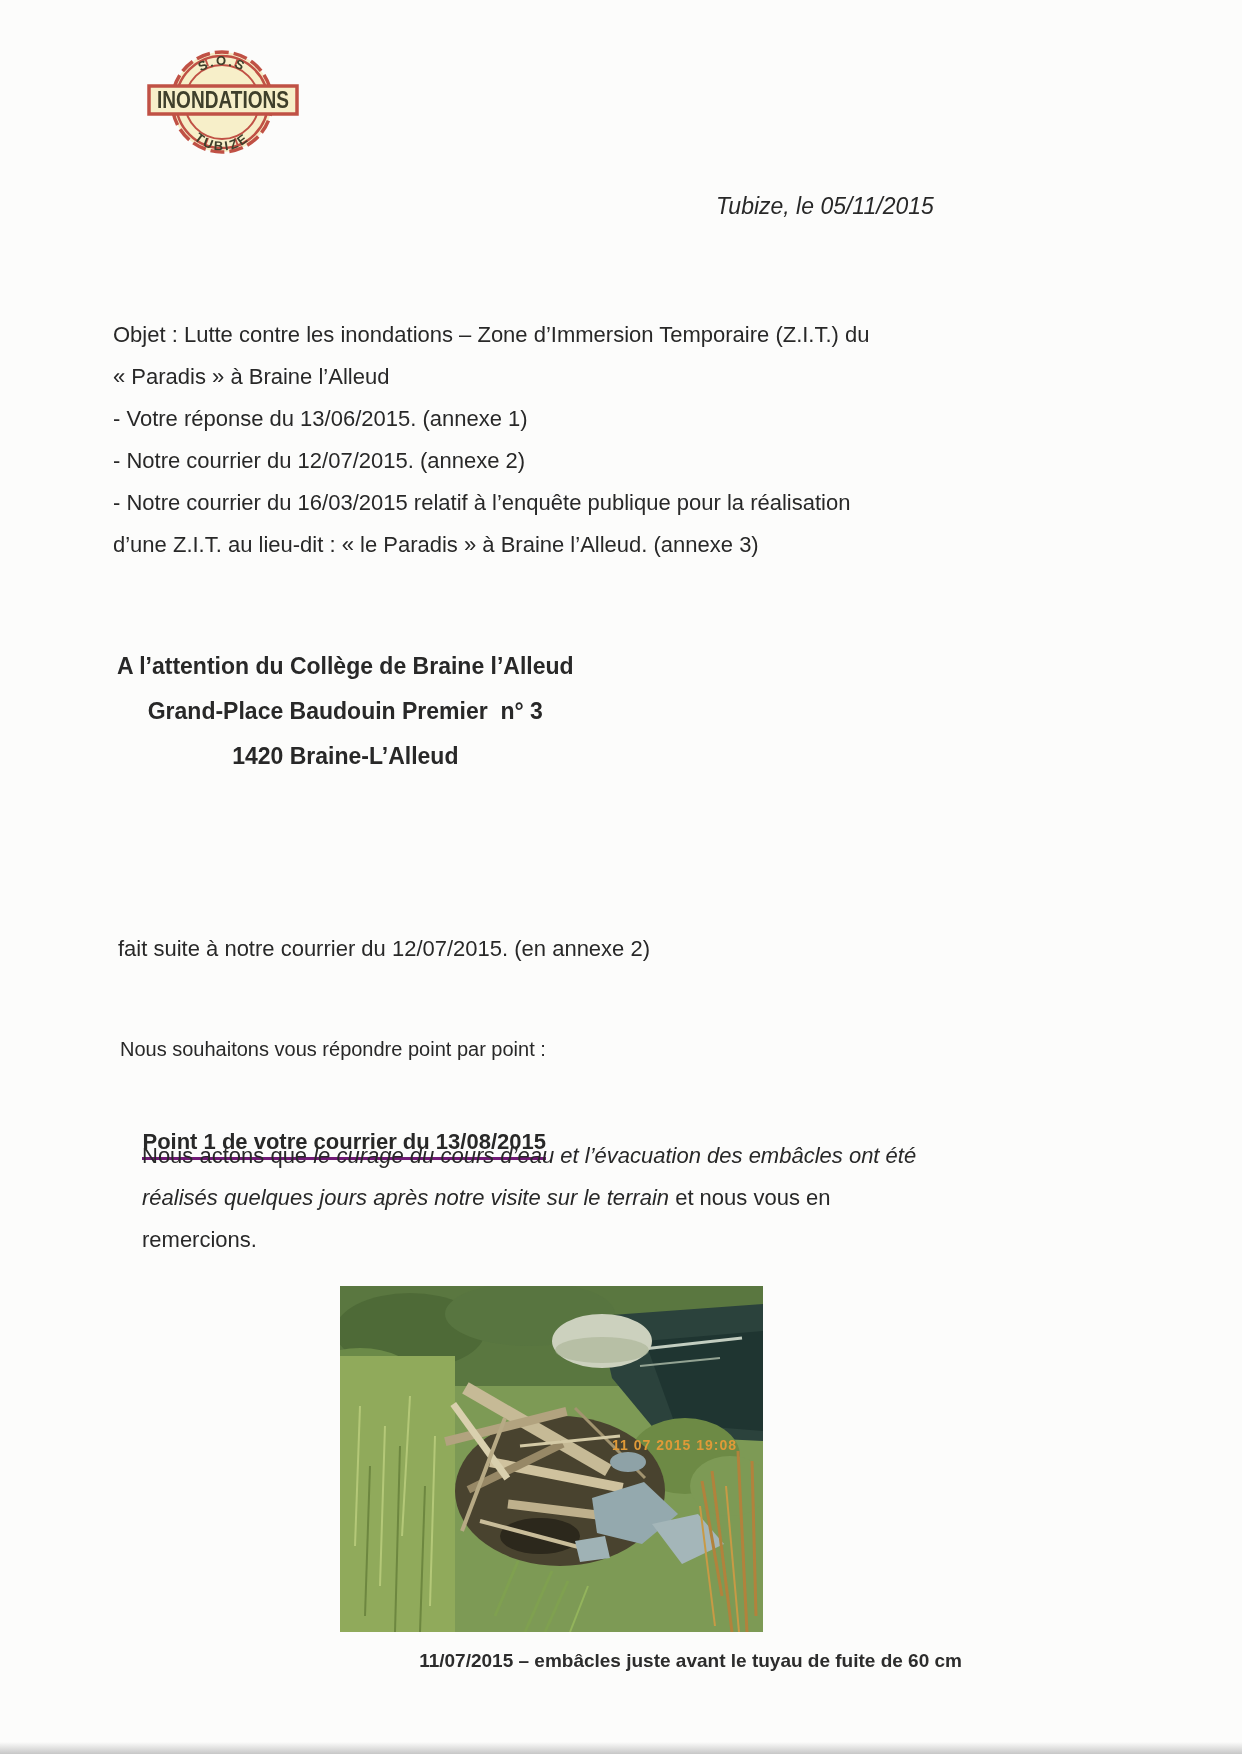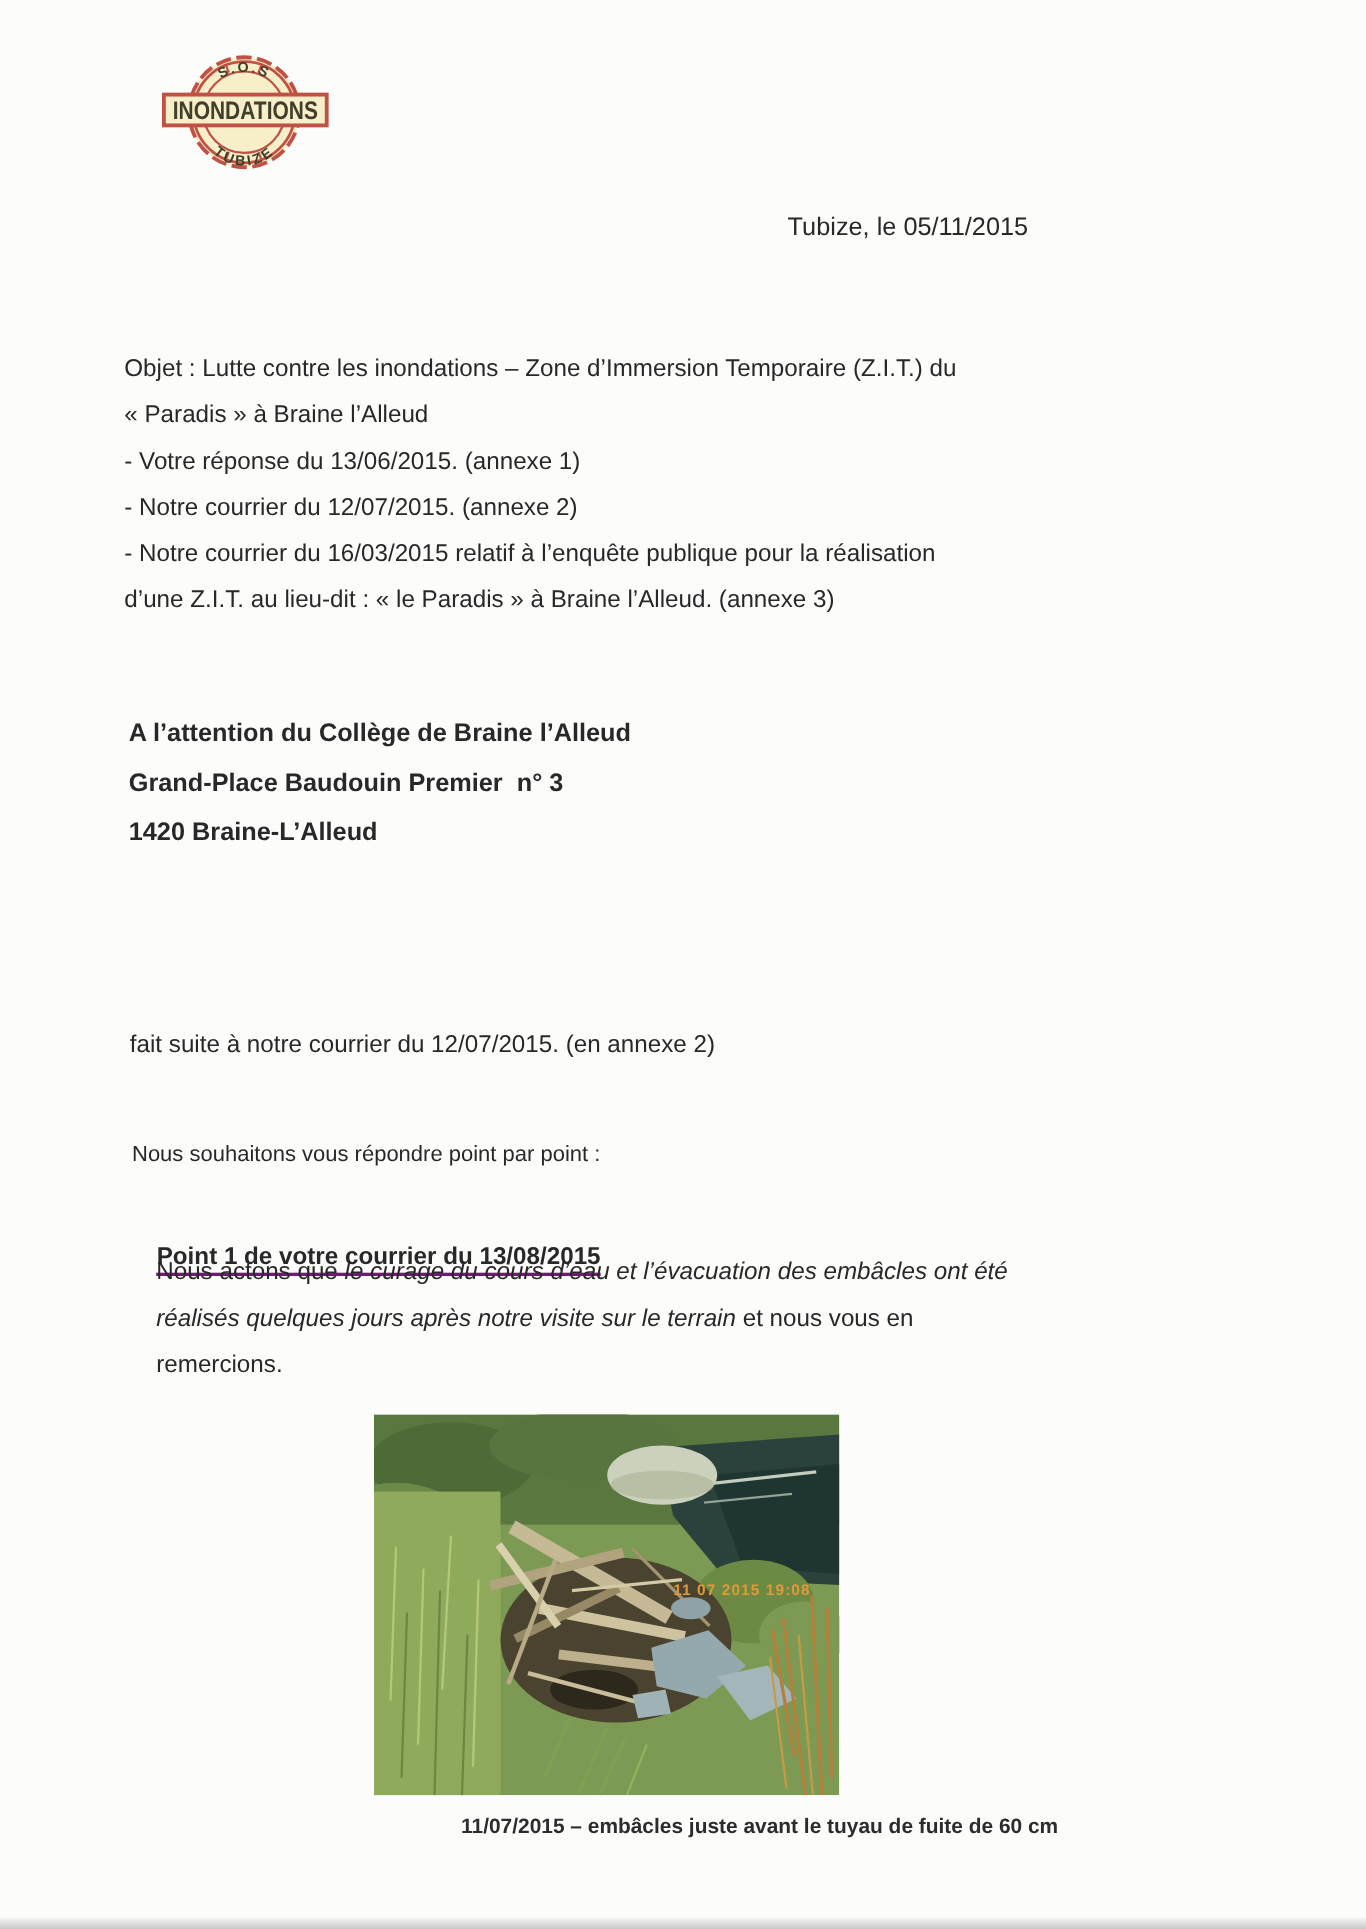--- a/index.html
+++ b/index.html
@@ -4,26 +4,26 @@
 <style>
   html,body{margin:0;padding:0;background:#e8e8e8;}
   .page{
     position:relative;width:1242px;height:1754px;margin:0 auto;
     background:#fcfcfb;overflow:hidden;
     font-family:"Liberation Sans",sans-serif;color:#282828;
   }
   .abs{position:absolute;}
   .line{white-space:pre;}
   
-  .date-line{left:716px;top:193px;font-size:23px;}
+  .date-line{left:716px;top:193px;font-size:23px;font-style:italic;}
   
   .subject{left:113px;top:320px;font-size:22px;}
   .subject .line{height:42px;line-height:30px;}
   
-  .recipient{left:117px;top:650px;font-size:23px;font-weight:bold;}
+  .recipient{left:117px;top:650px;font-size:23px;font-weight:bold;text-align:center;}
   .recipient .line{height:45px;line-height:33px;}
   
   .salutation{left:118px;top:874px;font-size:22px;}
   .para-thanks{left:118px;top:933px;font-size:22px;}
   .para-thanks .line{height:42px;line-height:31px;}
   .para-intro{left:120px;top:1038px;font-size:20px;}
   .point1-heading{left:118px;top:1103px;font-size:22px;font-weight:bold;}
   .point1-heading span{border-bottom:3px solid #701a75;padding-bottom:3px;}
   .point1-para{left:118px;top:1140px;font-size:22px;}
   .point1-para .line{height:42px;line-height:31px;margin-left:24px;}

